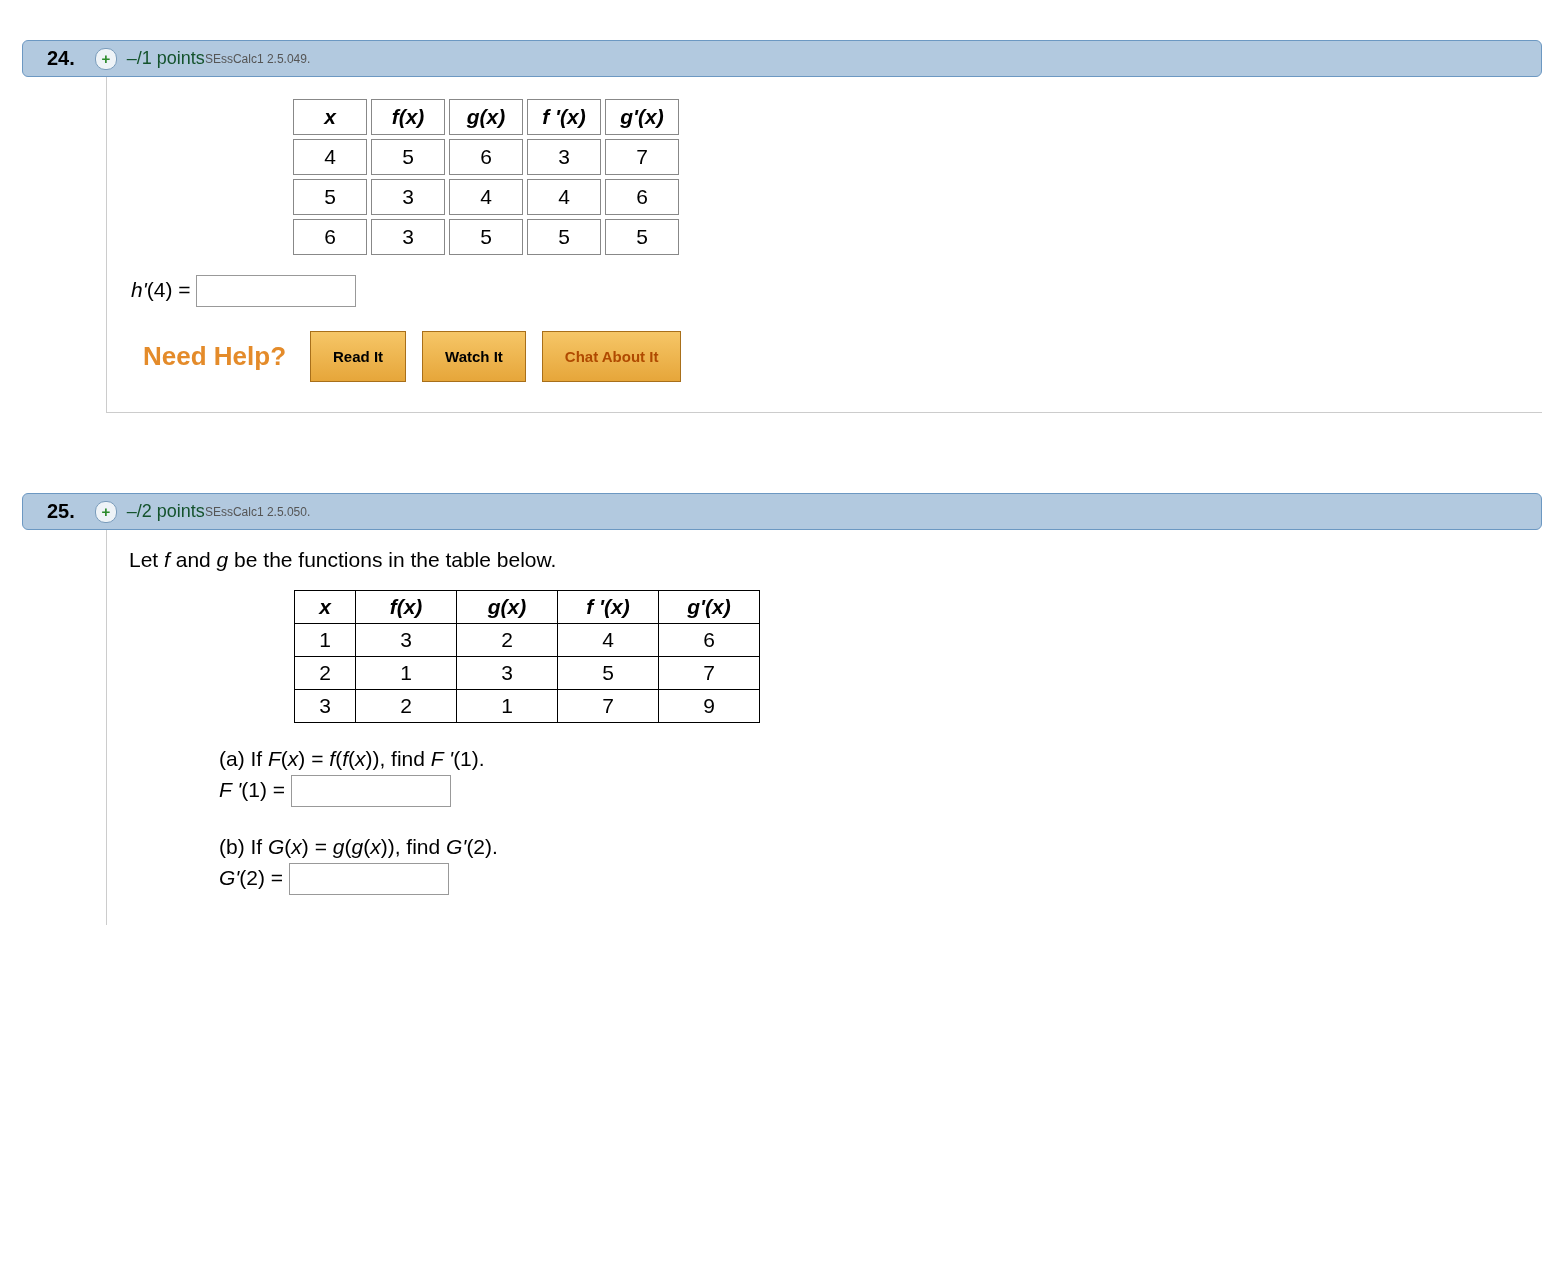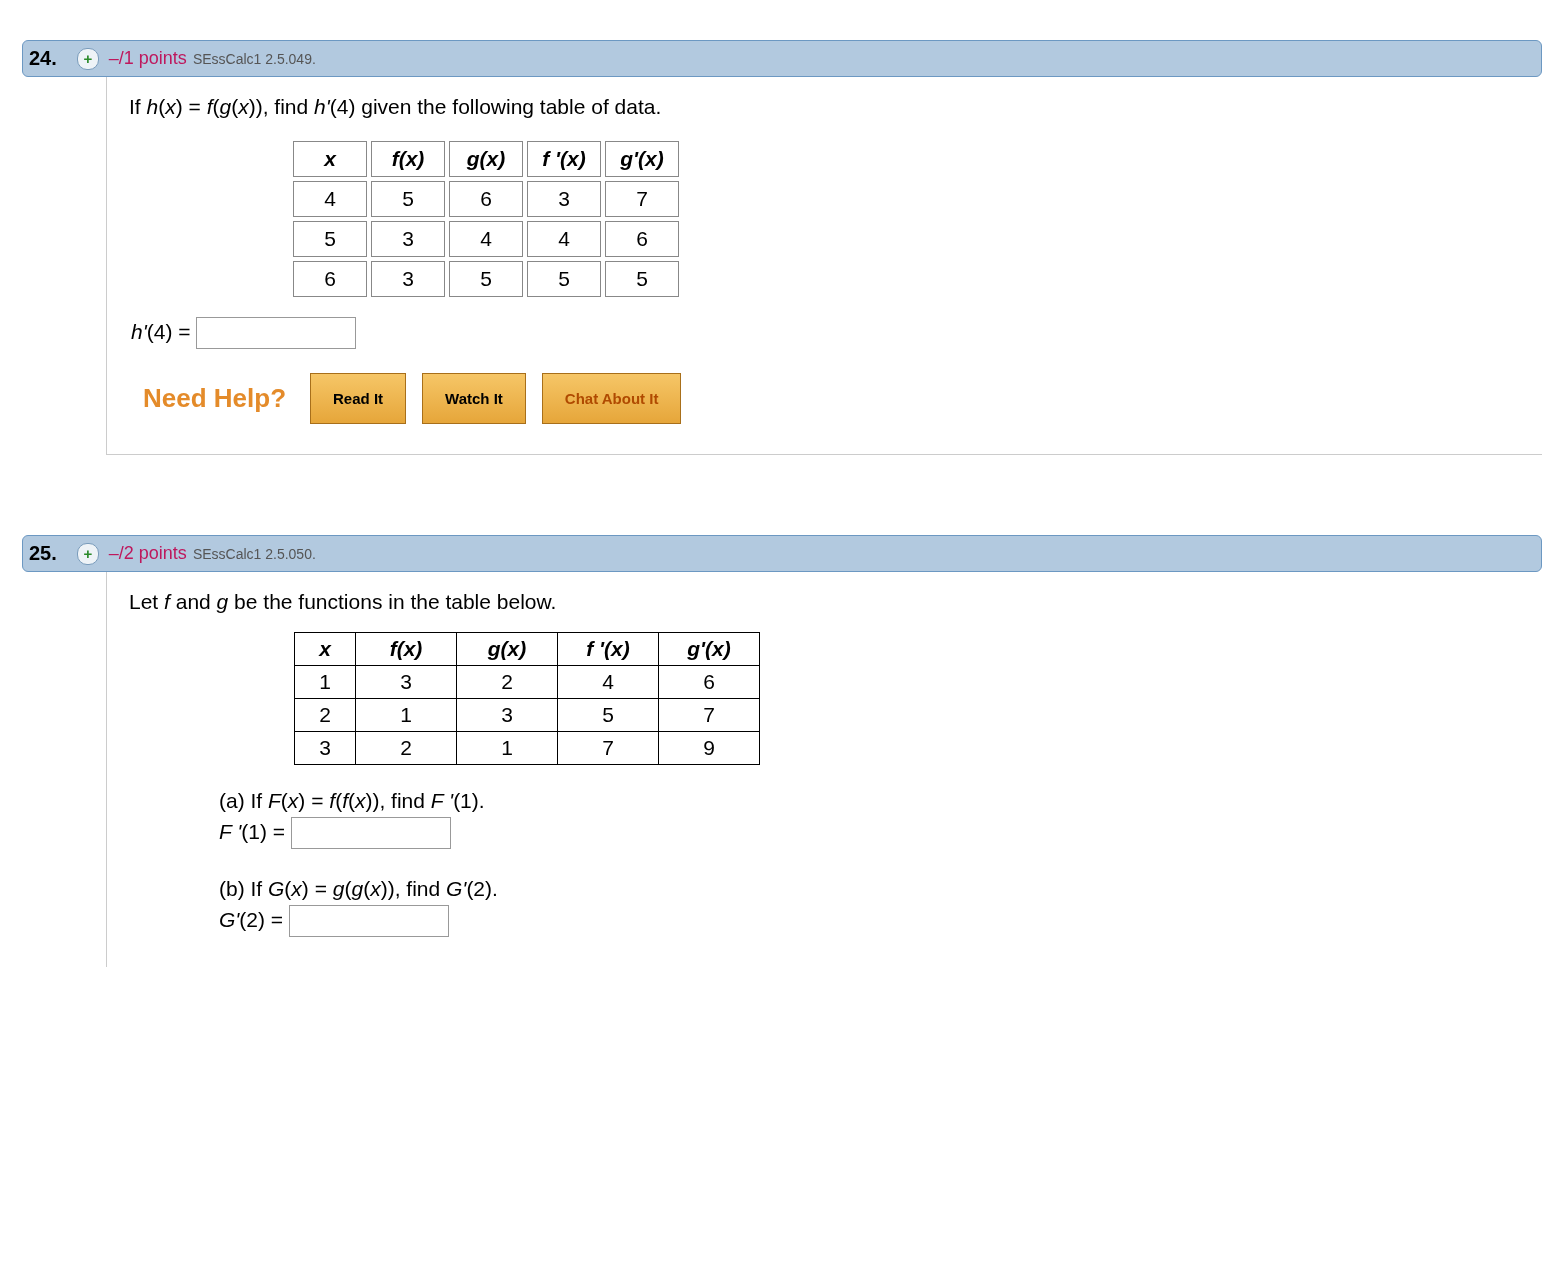--- a/index.html
+++ b/index.html
@@ -12,21 +12,21 @@
   }
   .question {
     margin-bottom: 80px;
   }
   .qheader {
     display: flex;
     align-items: center;
     background: #b2c9df;
     border: 1px solid #6c98c2;
     border-radius: 6px;
-    padding: 6px 2px;
+    padding: 6px 20px;
     margin-left: 22px;
     margin-right: 0;
   }
   .qnum {
     font-weight: bold;
     font-family: Arial, sans-serif;
     font-size: 20px;
     margin-right: 20px;
     padding-left: 4px;
   }
@@ -39,29 +39,28 @@
     background: #eef3f7;
     border: 1px solid #7a9cbb;
     border-radius: 10px;
     margin-right: 10px;
     font-weight: bold;
     color: #2a8a2a;
     font-size: 15px;
     line-height: 1;
   }
   .points {
-    color: #be185d;
+    color: #14532d;
     font-family: Arial, sans-serif;
     font-size: 18px;
   }
   .ref {
     color: #555;
     font-family: Arial, sans-serif;
-    font-size: 14px;
-    margin-left: 6px;
+    font-size: 12px;
   }
   .qbody {
     margin-left: 106px;
     border-left: 1px solid #ccc;
     border-bottom: 1px solid #ccc;
     padding: 18px 20px 30px 22px;
   }
   .prompt {
     font-family: Verdana, Arial, sans-serif;
     font-size: 21px;
@@ -169,23 +168,20 @@
 <body>
 
 <div class="question">
   <div class="qheader">
     <span class="qnum">24.</span>
     <span class="expand-icon">+</span>
     <span class="points">–/1 points</span>
     <span class="ref">SEssCalc1 2.5.049.</span>
   </div>
   <div class="qbody">
-    <div class="prompt">
-      <span>If </span><span class="ital">h</span><span>(</span><span class="ital">x</span><span>) = </span><span class="ital">f</span><span>(</span><span class="ital">g</span><span>(</span><span class="ital">x</span><span>)), find </span><span class="ital">h'</span><span>(4)</span><span> given the following table of data.</span>
-    </div>
 
     <table class="data1">
       <tbody>
           <tr>
         <th>x</th>
         <th>f(x)</th>
         <th>g(x)</th>
         <th>f '(x)</th>
         <th>g'(x)</th>
       </tr>

